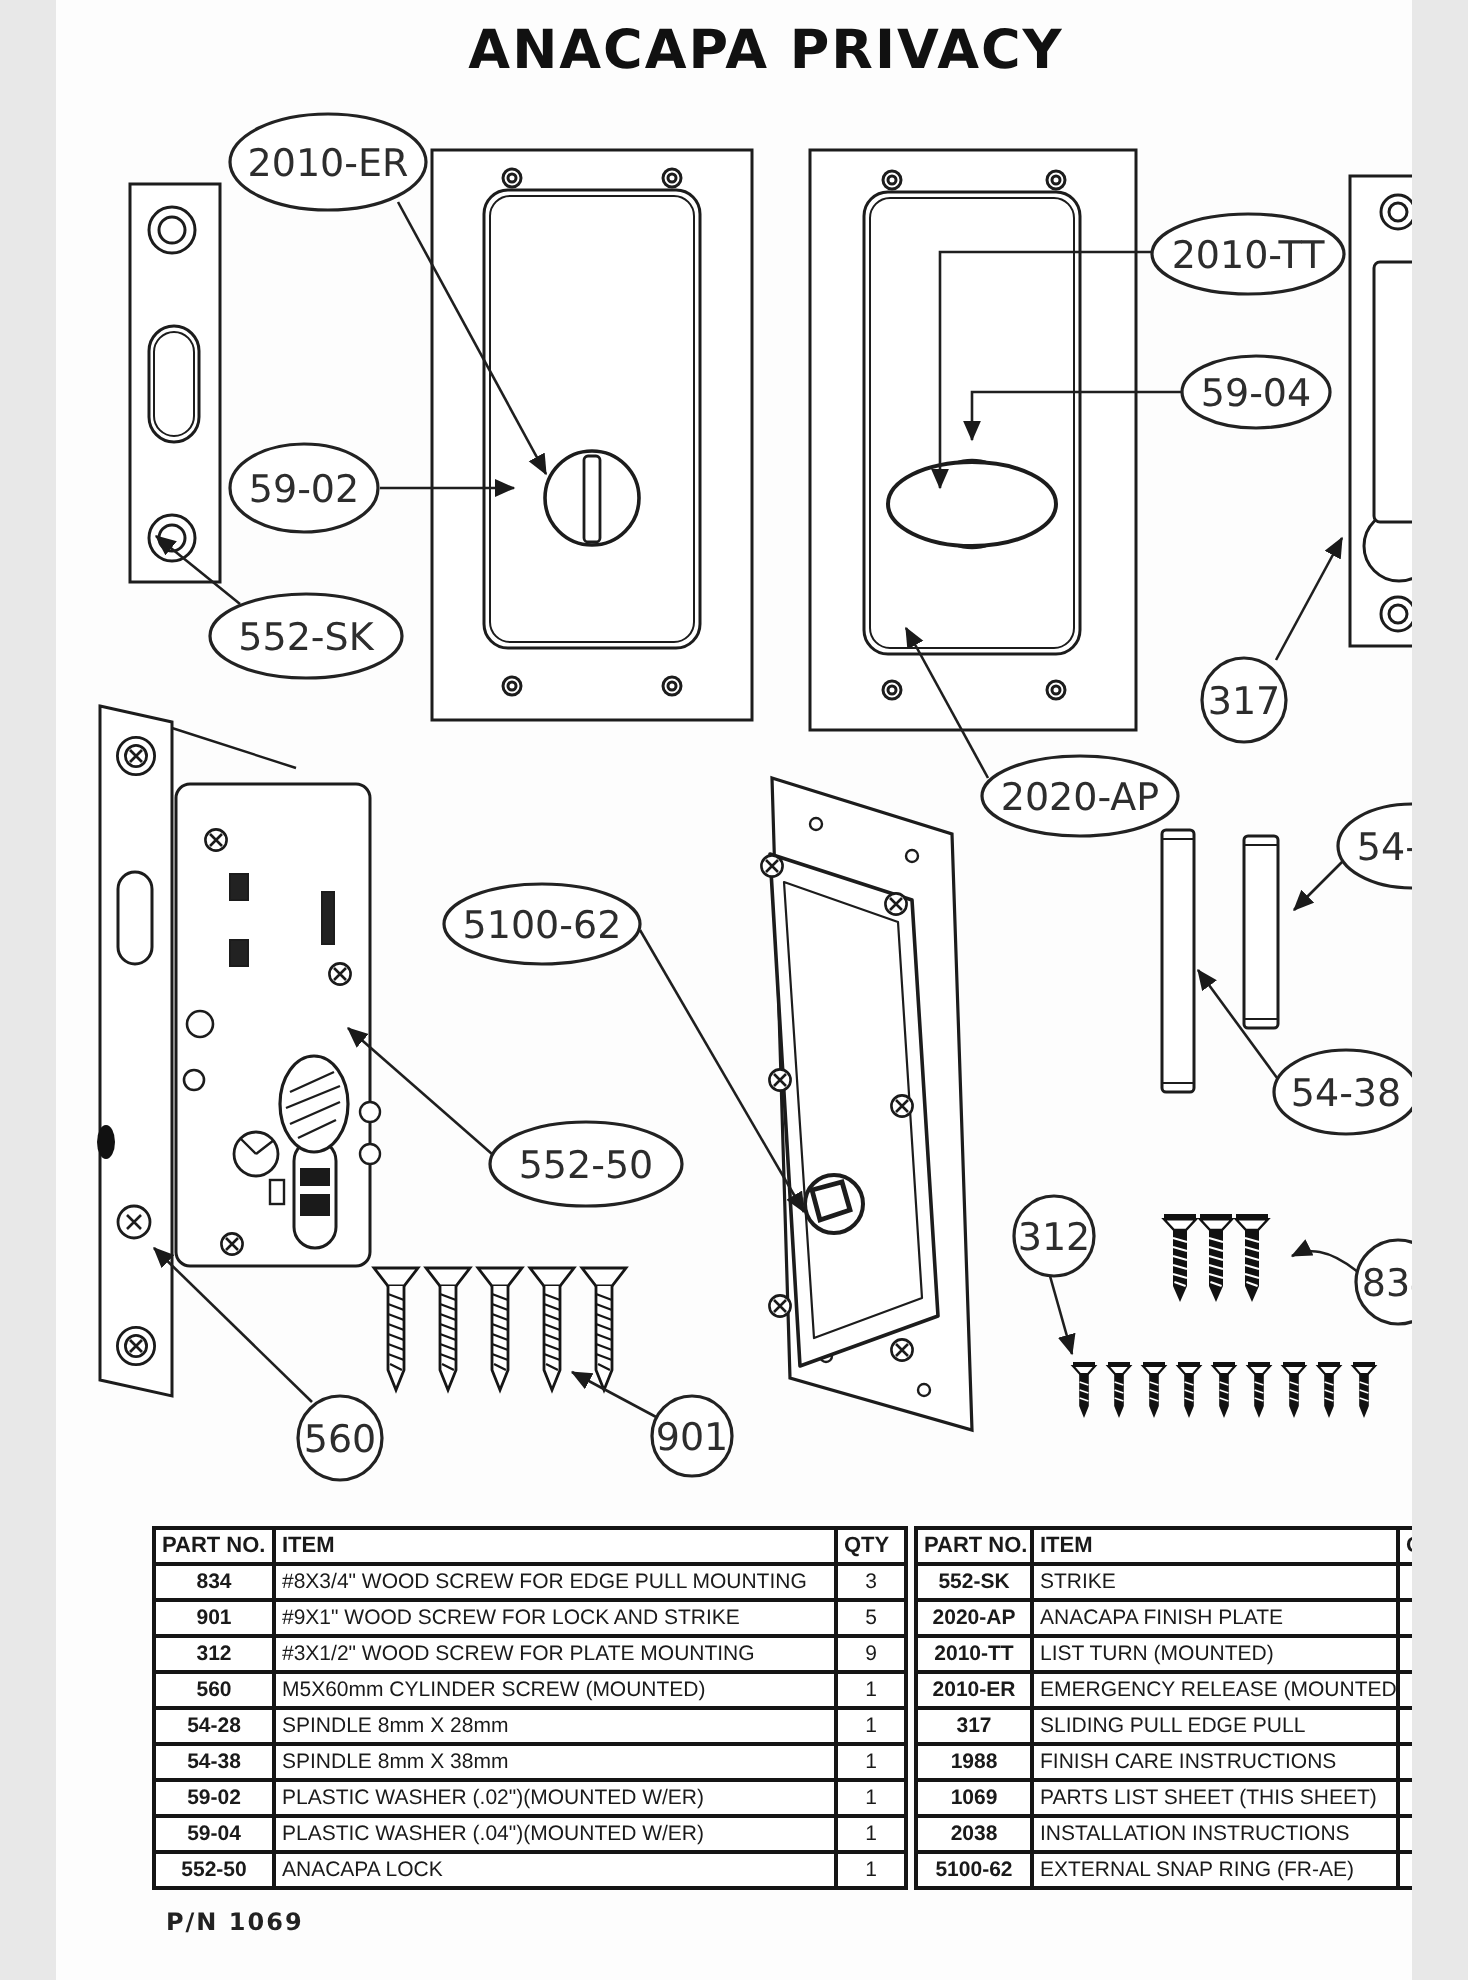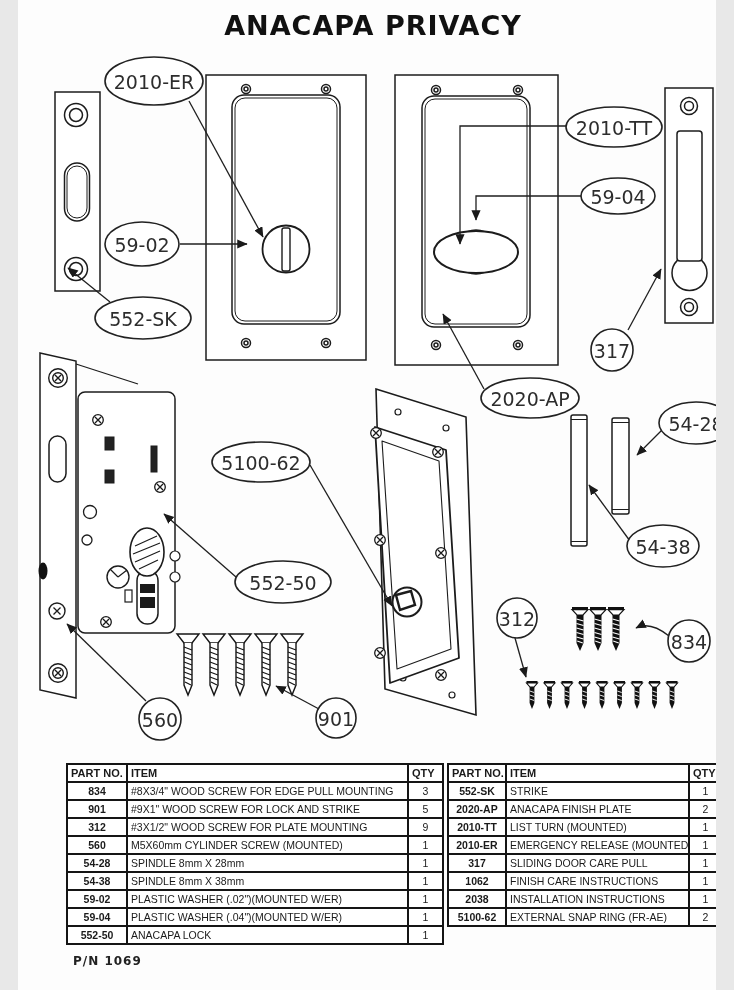--- a/index.html
+++ b/index.html
@@ -1,17 +1,17 @@
 <!DOCTYPE html>
 <html><head>
 <meta charset="utf-8">
 <style>
   html,body{margin:0;padding:0;background:#e8e8e8;}
   .page{position:relative;width:678px;height:990px;background:#fdfdfd;margin:0 auto;
-        font-family:"Liberation Sans",sans-serif;color:#1a1a1a;overflow:hidden;padding-left:20px;}
+        font-family:"Liberation Sans",sans-serif;color:#1a1a1a;overflow:hidden;}
   .title{position:absolute;top:10px;left:0;width:710px;text-align:center;
          font-family:"DejaVu Sans",sans-serif;font-weight:700;font-size:27px;
          letter-spacing:1px;color:#111;}
   svg.diagram{position:absolute;top:0;left:0;}
   svg text{font-family:"DejaVu Sans",sans-serif;font-size:19px;fill:#2d2d2d;}
   table.parts{position:absolute;border-collapse:collapse;background:#fff;
               font-size:10.5px;line-height:12px;table-layout:fixed;}
   table.parts th,table.parts td{border:2px solid #151515;padding:1px 3px;height:14px;
               overflow:hidden;white-space:nowrap;}
   table.parts th{font-size:11px;font-weight:bold;text-align:left;}
@@ -380,26 +380,31 @@
           <td class="item">LIST TURN (MOUNTED)</td>
           <td class="qty">1</td>
         </tr>
     <tr>
           <td class="part">2010-ER</td>
           <td class="item">EMERGENCY RELEASE (MOUNTED)</td>
           <td class="qty">1</td>
         </tr>
     <tr>
           <td class="part">317</td>
-          <td class="item">SLIDING DOOR CARE PULL</td>
-          <td class="qty">1</td>
-        </tr>
-    <tr>
-          <td class="part">1062</td>
+          <td class="item">SLIDING PULL EDGE PULL</td>
+          <td class="qty">1</td>
+        </tr>
+    <tr>
+          <td class="part">1988</td>
           <td class="item">FINISH CARE INSTRUCTIONS</td>
+          <td class="qty">1</td>
+        </tr>
+    <tr>
+          <td class="part">1069</td>
+          <td class="item">PARTS LIST SHEET (THIS SHEET)</td>
           <td class="qty">1</td>
         </tr>
     <tr>
           <td class="part">2038</td>
           <td class="item">INSTALLATION INSTRUCTIONS</td>
           <td class="qty">1</td>
         </tr>
     <tr>
           <td class="part">5100-62</td>
           <td class="item">EXTERNAL SNAP RING (FR-AE)</td>

